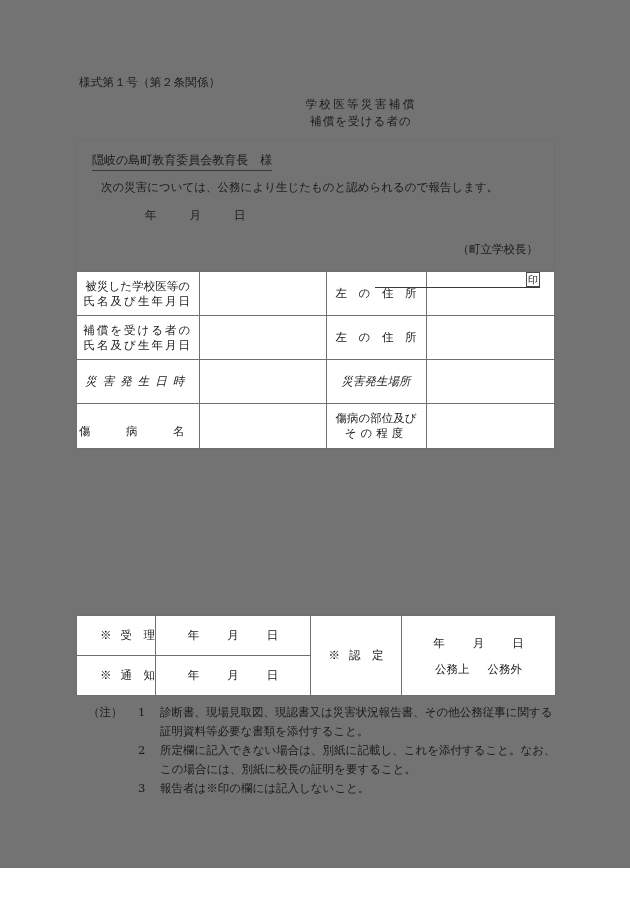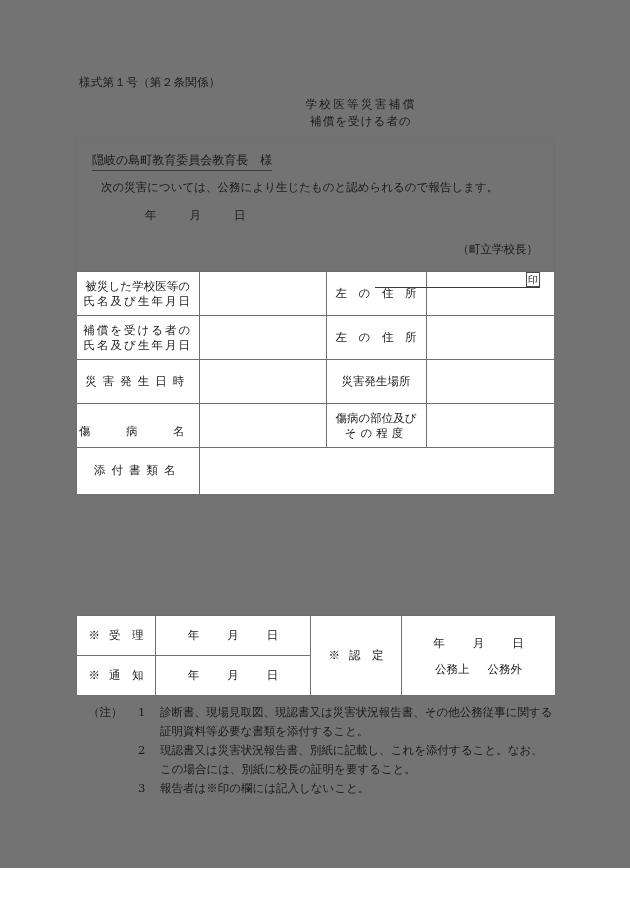--- a/index.html
+++ b/index.html
@@ -154,42 +154,42 @@
     padding: 4px 6px;
   }
   .lbl .ln { display: block; white-space: nowrap; }
   .sp2 { letter-spacing: 2px; }
   .sp4 { letter-spacing: 4px; }
   .sp6 { letter-spacing: 6px; }
   .sp8 { letter-spacing: 8px; }
   .sp12 { letter-spacing: 12px; margin-top: 12px; }
 
   .r-name   { height: 44px; }
-  .r-date   { height: 44px; }
+  .r-date   { height: 44px; font-style: italic; }
   .r-cause  { height: 62px; }
   .r-attach { height: 46px; }
 
   
   .low-table {
     position: absolute;
     left: 76px;
     top: 615px;
     width: 479px;
     border-collapse: collapse;
     table-layout: fixed;
   }
   .low-table td {
     border: 1px solid #6f6f6f;
     font-size: 11.5px;
     padding: 0;
     height: 39px;
     background: #fff;
   }
   .low-lbl {
-    text-align: center;
+    text-align: right;
     padding-left: 12px;
     white-space: nowrap;
   }
   .low-lbl .mark { margin-right: 9px; }
   .low-date {
     text-align: center;
     white-space: nowrap;
   }
   .low-date span { margin-right: 28px; }
   .low-date span:last-child { margin-right: 0; }
@@ -308,26 +308,20 @@
           </td>
           <td></td>
           <td class="lbl">
             <span class="ln">傷病の部位及び</span>
             <span class="ln sp4">その程度</span>
           </td>
           <td></td>
         </tr>
 
 
-        <tr class="r-attach">
-          <td class="lbl">
-            <span class="ln sp6">添付書類名</span>
-          </td>
-          <td colspan="3"></td>
-        </tr>
       </tbody>
     </table>
   </div>
 
   <table class="low-table">
     <colgroup>
       <col style="width:79px">
       <col style="width:155px">
       <col style="width:91px">
       <col style="width:154px">
@@ -366,21 +360,21 @@
   <div class="notes">
     <div class="note-row">
       <span class="note-head">（注）</span>
       <span class="note-num">1</span>
       <span>診断書、現場見取図、現認書又は災害状況報告書、その他公務従事に関する</span>
     </div>
     <div class="note-cont">証明資料等必要な書類を添付すること。</div>
 
     <div class="note-row">
       <span class="note-num">2</span>
-      <span>現認書又は災害状況報告書、別紙に記載し、これを添付すること。なお、</span>
+      <span>所定欄に記入できない場合は、別紙に記載し、これを添付すること。なお、</span>
     </div>
     <div class="note-cont">この場合には、別紙に校長の証明を要すること。</div>
 
     <div class="note-row">
       <span class="note-num">3</span>
       <span>報告者は※印の欄には記入しないこと。</span>
     </div>
   </div>
 
 </div>

